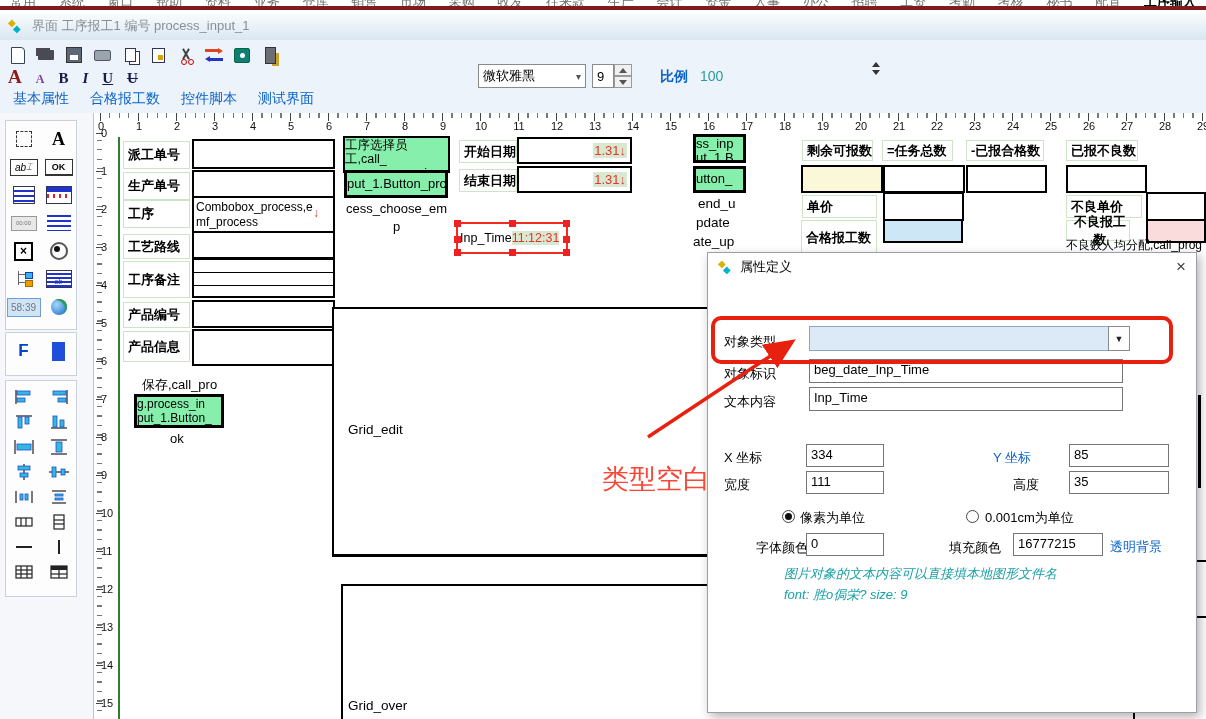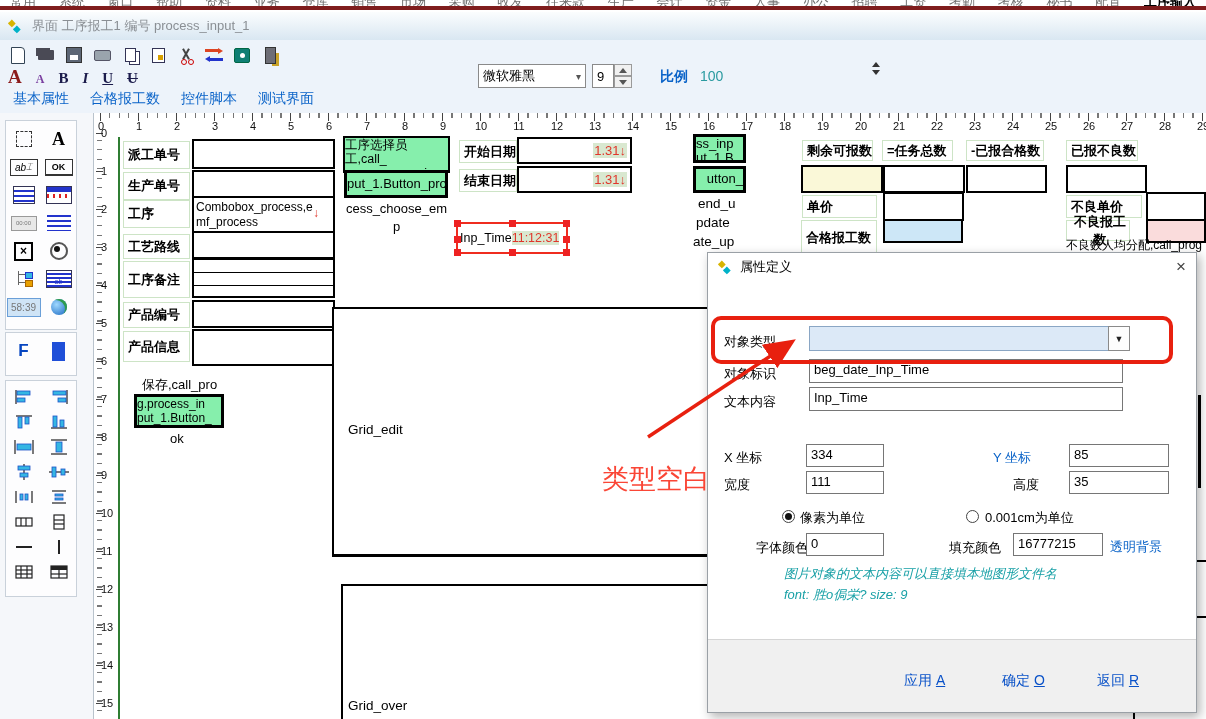--- a/index.html
+++ b/index.html
@@ -446,21 +446,21 @@
       <div class="hand" style="right:-4px;top:12px;"></div>
       <div class="hand" style="left:-4px;bottom:-4px;"></div>
       <div class="hand" style="left:51px;bottom:-4px;"></div>
       <div class="hand" style="right:-4px;bottom:-4px;"></div>
     </div>
 
     <div class="a bbox" style="left:597px;top:21px;width:53px;height:29px;font-size:13px;">
       <span>ss_inp</span><br>
       <span>ut_1.B</span>
     </div>
-    <div class="a bbox" style="left:597px;top:53px;width:53px;height:27px;font-size:13px;line-height:20px;text-align:right;">
+    <div class="a bbox" style="left:597px;top:53px;width:53px;height:27px;font-size:13px;line-height:20px;">
       <span>utton_</span>
     </div>
     <div class="a" style="left:602px;top:83px;font-size:13.5px;">end_u</div>
     <div class="a" style="left:600px;top:102px;font-size:13.5px;">pdate</div>
     <div class="a" style="left:597px;top:121px;font-size:13.5px;">ate_up</div>
 
     <div class="a flb" style="left:706px;top:27px;width:71px;height:21px;">剩余可报数</div>
     <div class="a flb" style="left:786px;top:27px;width:71px;height:21px;">=任务总数</div>
     <div class="a flb" style="left:870px;top:27px;width:78px;height:21px;">-已报合格数</div>
     <div class="a flb" style="left:970px;top:27px;width:72px;height:21px;">已报不良数</div>
@@ -522,25 +522,20 @@
 
     <span class="dlg-lbl" style="left:16px;top:286px;margin-left:32px;">字体颜色</span>
     <div class="dlg-input" style="left:98px;top:280px;width:78px;height:23px;"><span>0</span></div>
     <span class="dlg-lbl" style="left:241px;top:286px;">填充颜色</span>
     <div class="dlg-input" style="left:305px;top:280px;width:90px;height:23px;"><span>16777215</span></div>
     <span class="dlg-lbl" style="left:402px;top:285px;color:#0a63c8;">透明背景</span>
 
     <div class="a note" style="left:76px;top:312px;">图片对象的文本内容可以直接填本地图形文件名</div>
     <div class="a note" style="left:76px;top:333px;">font:  胜o侷栄?  size:  9</div>
 
-    <div class="a" style="left:0;top:386px;width:488px;height:73px;background:#f0f0f0;border-top:1px solid #d5d5d5;">
-      <span class="a lnkbtn" style="left:196px;top:32px;"><span>应用</span> <u>A</u></span>
-      <span class="a lnkbtn" style="left:294px;top:32px;"><span>确定</span> <u>O</u></span>
-      <span class="a lnkbtn" style="left:389px;top:32px;"><span>返回</span> <u>R</u></span>
-    </div>
   </div>
 
   <div class="a" id="redrect"></div>
   <svg id="arrowsvg">
     <defs>
         <marker id="ah" markerWidth="9" markerHeight="8" refX="7" refY="4" orient="auto">
           <polygon points="0,0 9,4 0,8" fill="#e8200f"></polygon>
         </marker>
       </defs>
     <line x1="648" y1="437" x2="790" y2="343" stroke="#e8200f" stroke-width="3.5" marker-end="url(#ah)"></line>

